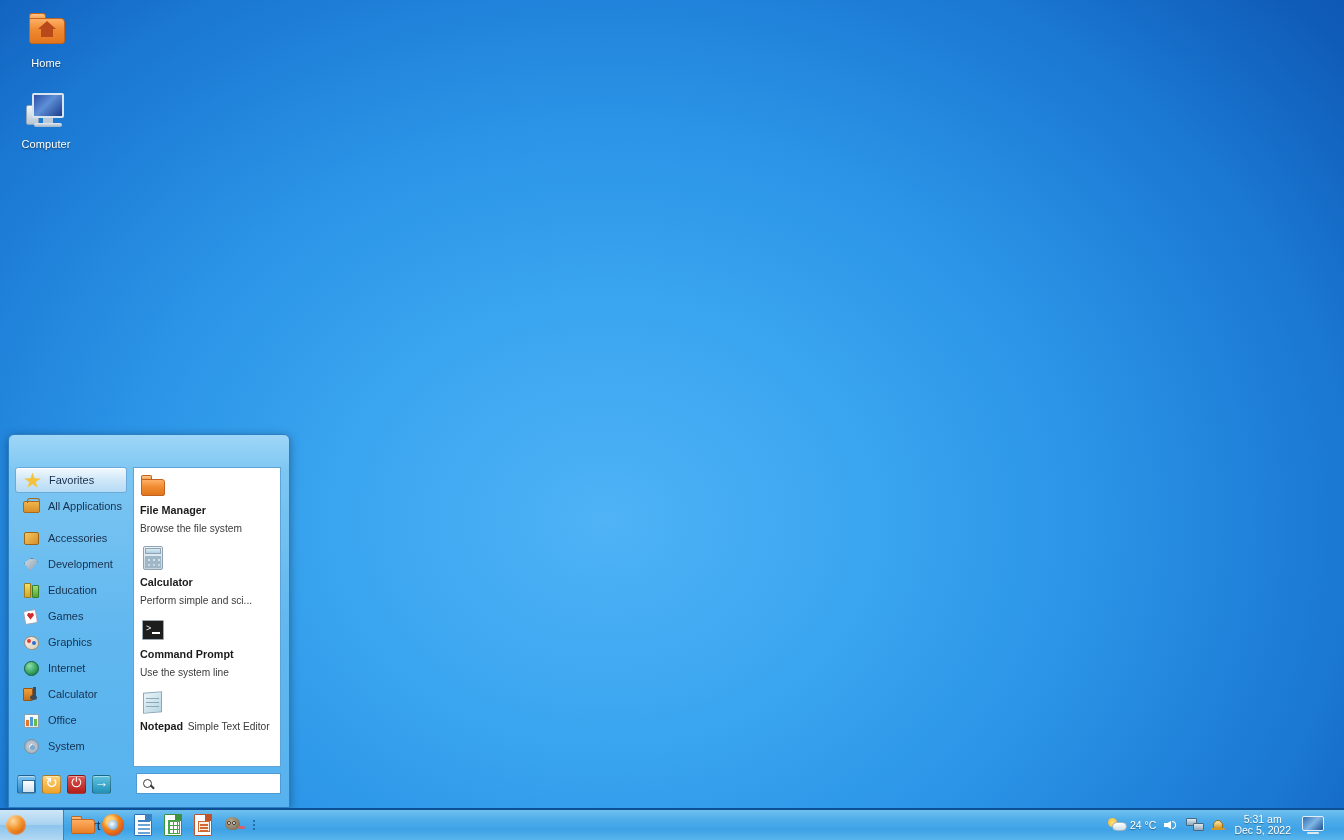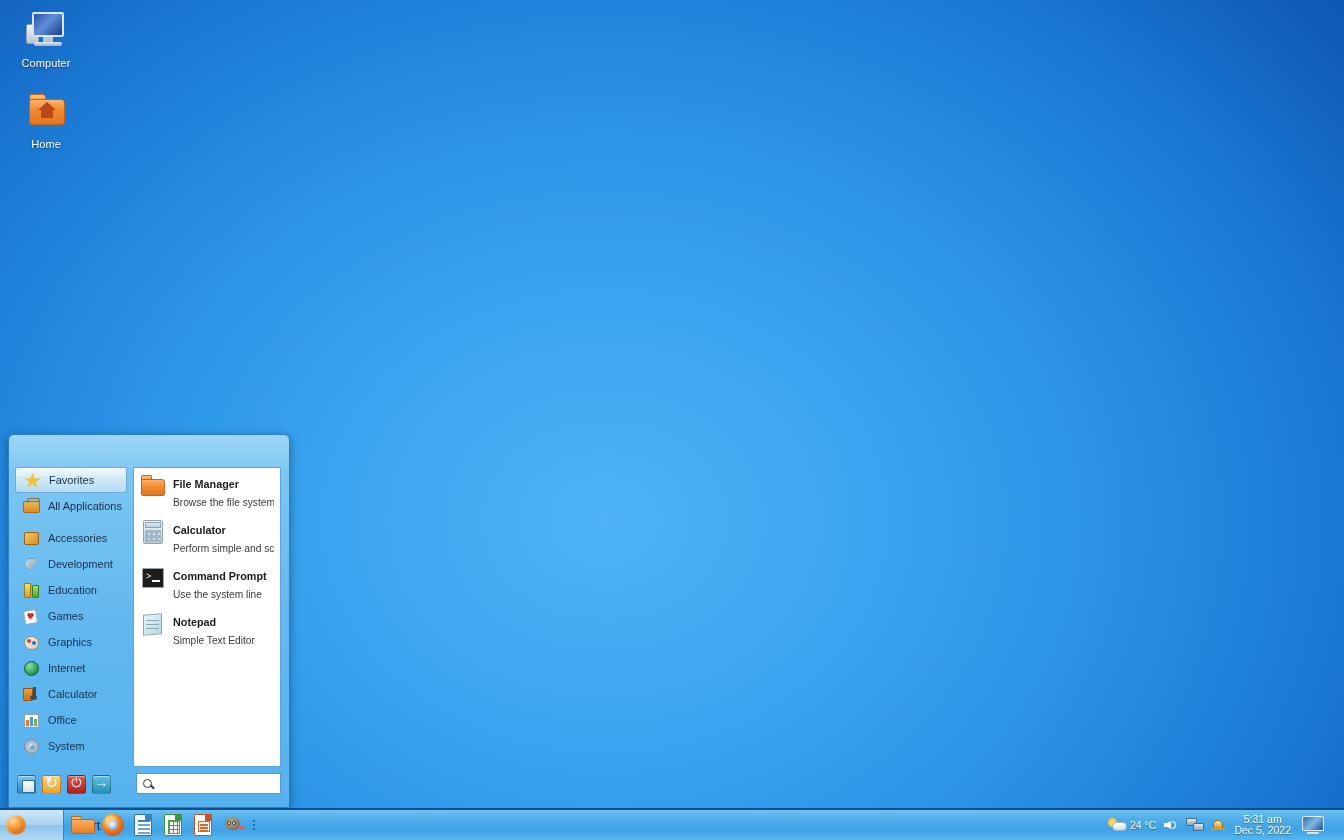--- a/index.html
+++ b/index.html
@@ -169,21 +169,21 @@
   }
   .gear:after { content:""; position:absolute; left:5px; top:5px; width:5px; height:5px;
     background:#7aa8cf; border-radius:50%; }
 
   
   #app-list {
     position:absolute; left:124px; top:0; right:8px; bottom:0;
     background:#ffffff; border:1px solid #5fa4d8; box-shadow:inset 0 0 0 1px #ffffff;
   }
   .app {
-    display:flex; align-items:flex-start; padding:5px 6px 4px 6px; cursor:pointer;
+    display:flex; align-items:flex-start; padding:5px 6px 4px 6px; cursor:pointer;flex-direction:column;
   }
   .app .ai { width:26px; height:26px; margin-right:7px; flex:none; position:relative; }
   .app .atxt { padding-top:1px; overflow:hidden; }
   .app .an { font-size:10.8px; font-weight:bold; color:#1b1b1b; line-height:13px; }
   .app .ad { font-size:10.2px; color:#3a3a3a; line-height:13px; white-space:nowrap; }
 
   .fm1 { position:absolute; left:1px; top:6px; width:24px; height:17px;
     background:linear-gradient(180deg,#ffae63,#ef8a2f 50%,#e0761e);
     border:1px solid #c26420; border-radius:1px 3px 2px 2px; }
   .fm2 { position:absolute; left:1px; top:2px; width:11px; height:5px;
@@ -352,37 +352,37 @@
   #show-desktop .sb { position:absolute; left:7px; top:17px; width:12px; height:2px;
     background:#dbe7f0; border-radius:1px; }
 </style>
 </head>
 <body>
 
 <div id="desktop-icons">
 
 
   <div class="desk-icon">
+    <div class="glyph ic-home">
+      <div class="tab"></div>
+        <div class="fold"></div>
+        <div class="roof"></div>
+        <div class="house"></div>
+    </div>
+    <div class="lbl">Home</div>
+  </div>
+
+  <div class="desk-icon">
     <div class="glyph ic-comp">
       <div class="tower"></div>
         <div class="mon"></div>
         <div class="stand"></div>
         <div class="base"></div>
     </div>
     <div class="lbl">Computer</div>
-  </div>
-
-  <div class="desk-icon">
-    <div class="glyph ic-home">
-      <div class="tab"></div>
-        <div class="fold"></div>
-        <div class="roof"></div>
-        <div class="house"></div>
-    </div>
-    <div class="lbl">Home</div>
   </div>
 
 </div>
 
 <div id="start-menu">
 
 
   <div id="menu-body">
 
     <div id="menu-sidebar">

